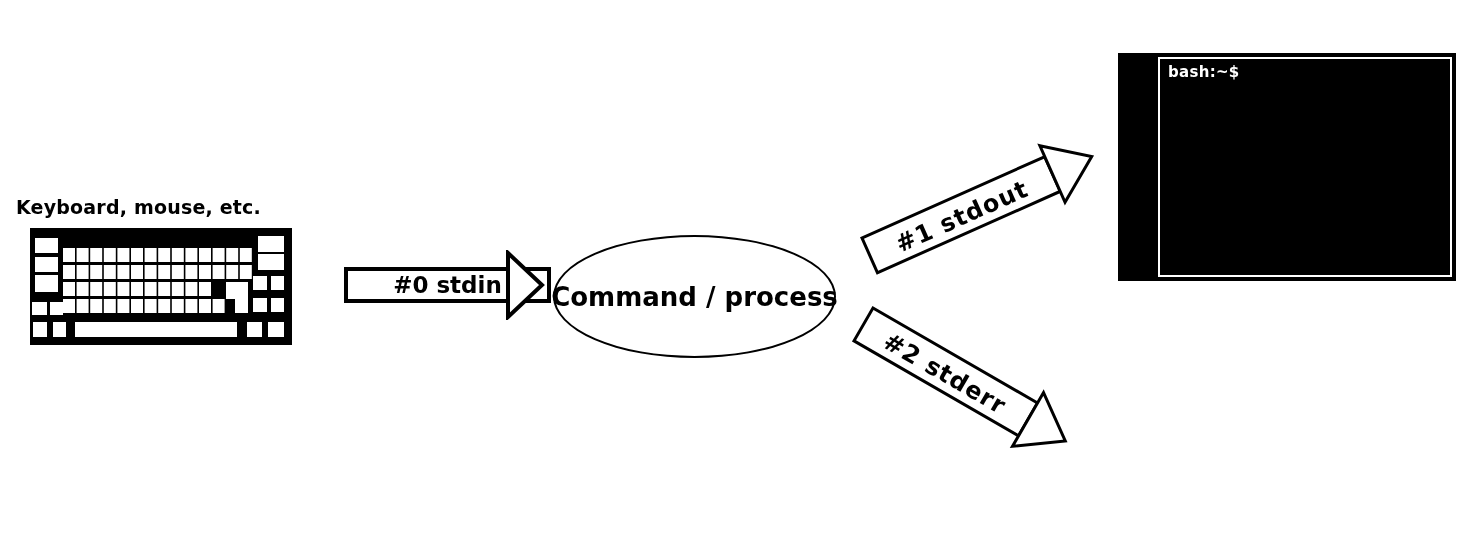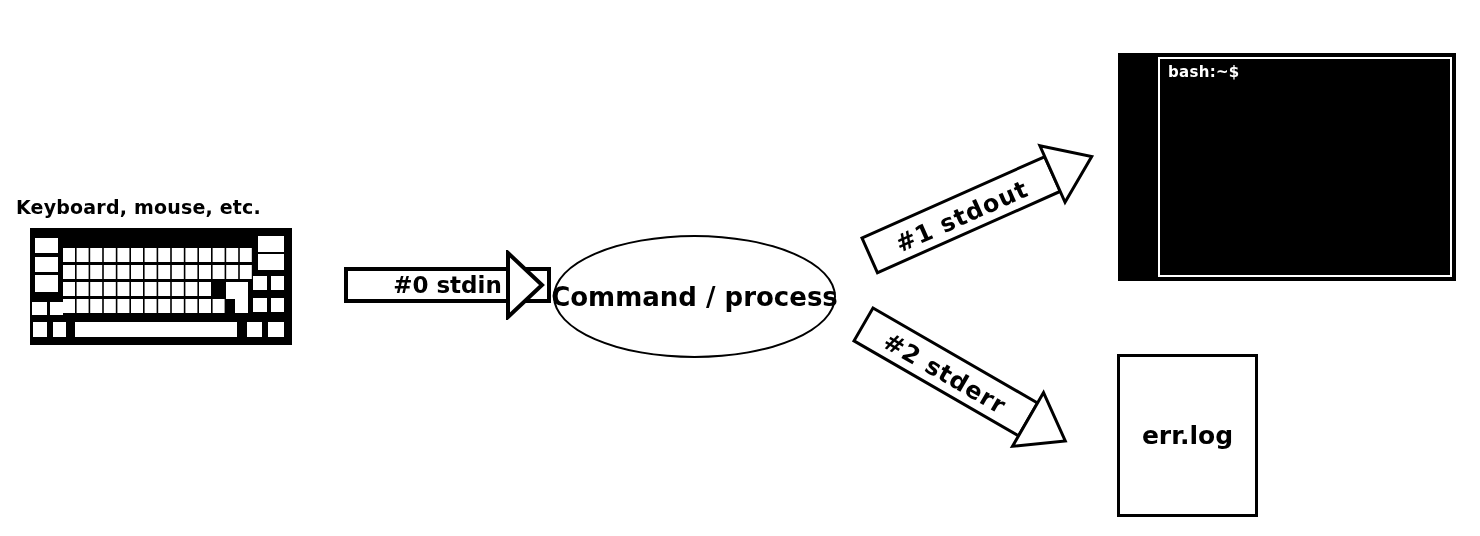--- a/index.html
+++ b/index.html
@@ -209,17 +209,14 @@
       <text class="arrow-text" x="95" y="29">#2 stderr</text>
     </g>
   </svg>
 
   <div class="abs terminal">
     <div class="terminal-screen">
       <div class="terminal-prompt">bash:~$</div>
     </div>
   </div>
 
-  <div class="abs errlog">
-    <span>err.log</span>
-  </div>
 
 </div>
 
 </body></html>

